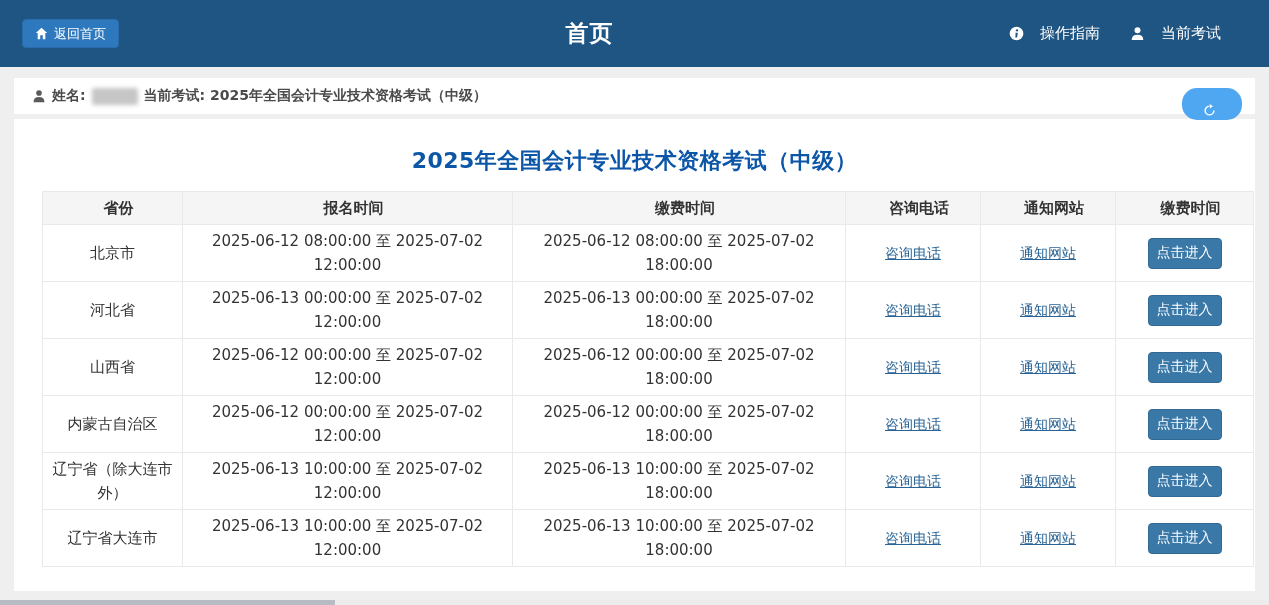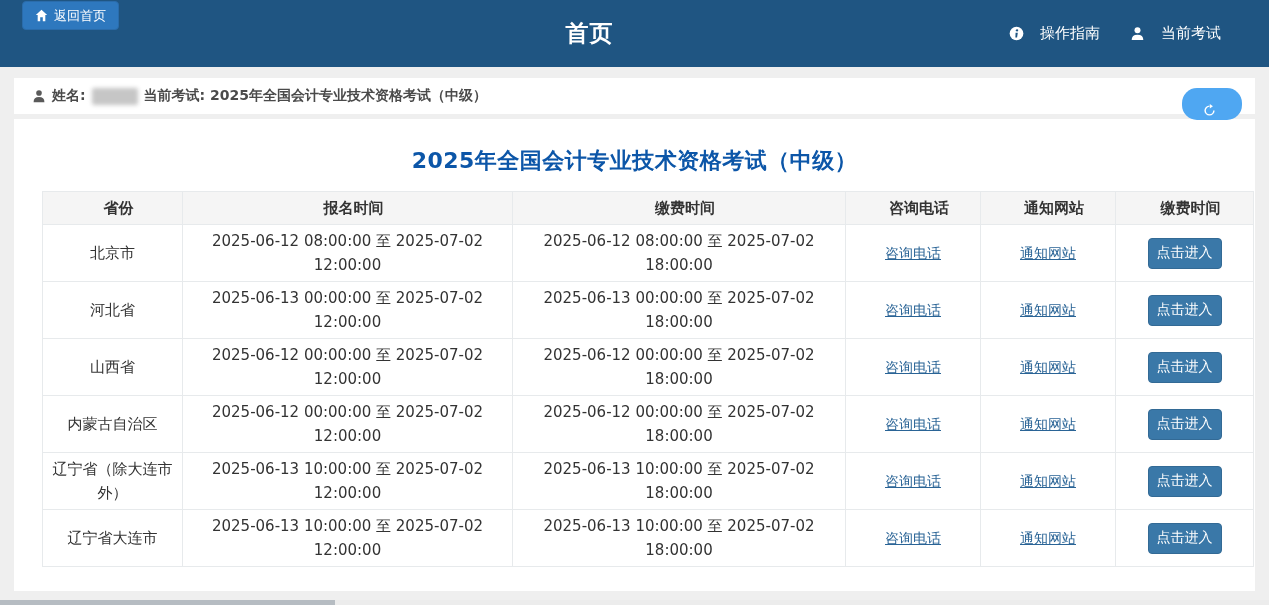--- a/index.html
+++ b/index.html
@@ -7,21 +7,21 @@
   body {
     font-family:"DejaVu Sans","Liberation Sans",sans-serif;
     background:#efefef; color:#333; position:relative;
   }
   
   .topbar {
     height:67px; background:#1f5582; position:relative;
     display:flex; align-items:center;
   }
   .back-home-btn {
-    position:absolute; left:22px; top:1px;
+    position:absolute; left:22px; top:19px;
     background:#2e78be; color:#fff; border:1px solid #2a6cab;
     border-radius:4px; height:29px; padding:0 12px;
     font-size:13px; display:flex; align-items:center; gap:6px; cursor:pointer;
     font-family:inherit;
   }
   .topbar-title {
     position:absolute; left:0; right:90px; text-align:center;
     color:#fff; font-size:23px; font-weight:bold; letter-spacing:1px;
   }
   .topbar-right {

